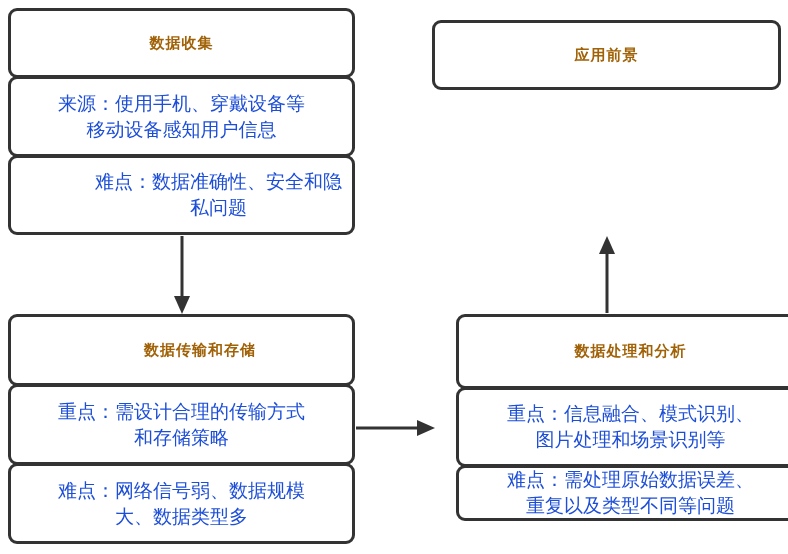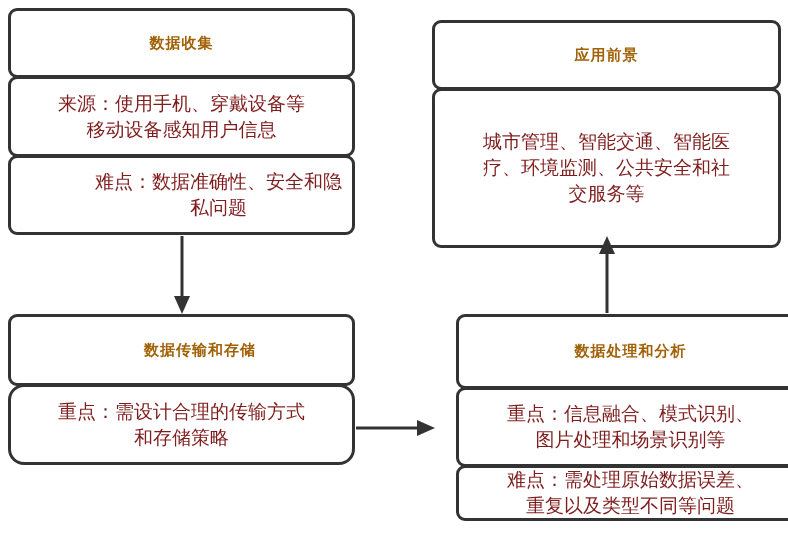--- a/index.html
+++ b/index.html
@@ -30,37 +30,37 @@
   .box + .box { margin-top: -2px; }
   .box-header {
     font-weight: bold;
     font-size: 15px;
     color: #a16207;
     letter-spacing: 1px;
   }
   .box-body {
     font-size: 19px;
     line-height: 26px;
-    color: #7f1d1d;
+    color: #1d4ed8;
     white-space: pre-line;
     padding: 8px 10px;
   }
   
   .g-collection   { left: 8px;   top: 8px;   width: 347px; }
   .g-collection   .h  { height: 70px; }
   .g-collection   .b1 { height: 81px; }
   .g-collection   .b2 { height: 80px; justify-content: flex-end; }
 
   .g-application  { left: 432px; top: 8px;   width: 349px; }
   .g-application  .h  { height: 70px; margin-top: 12px; }
   .g-application  .b1 { height: 160px; }
 
   .g-transmission { left: 8px;   top: 314px; width: 347px; }
   .g-transmission .h  { height: 72px; padding-left: 37px; }
-  .g-transmission .b1 { height: 81px; border-radius: 16px; }
+  .g-transmission .b1 { height: 81px; }
   .g-transmission .b2 { height: 81px; }
 
   .g-processing   { left: 456px; top: 314px; width: 349px; }
   .g-processing   .h  { height: 75px; }
   .g-processing   .b1 { height: 80px; text-align: center; }
   .g-processing   .b2 { height: 56px; }
 
   .arrow-layer {
     position: absolute;
     left: 0; top: 0;
@@ -84,34 +84,33 @@
     <div class="box box-body b2">
       <span>难点：数据准确性、安全和隐
 私问题</span>
     </div>
   </div>
 
   <div class="node-group g-application">
     <div class="box box-header h">
       <span>应用前景</span>
     </div>
-    <div class="box box-body b1">
-      <span>城市管理、智能交通、智能医
-疗、环境监测、公共安全和社
-交服务等</span>
-    </div>
   </div>
 
   <div class="node-group g-transmission">
     <div class="box box-header h">
       <span>数据传输和存储</span>
     </div>
     <div class="box box-body b1">
       <span>重点：需设计合理的传输方式
 和存储策略</span>
+    </div>
+    <div class="box box-body b2">
+      <span>难点：网络信号弱、数据规模
+大、数据类型多</span>
     </div>
   </div>
 
   <div class="node-group g-processing">
     <div class="box box-header h">
       <span>数据处理和分析</span>
     </div>
     <div class="box box-body b1">
       <span>重点：信息融合、模式识别、
 图片处理和场景识别等</span>

